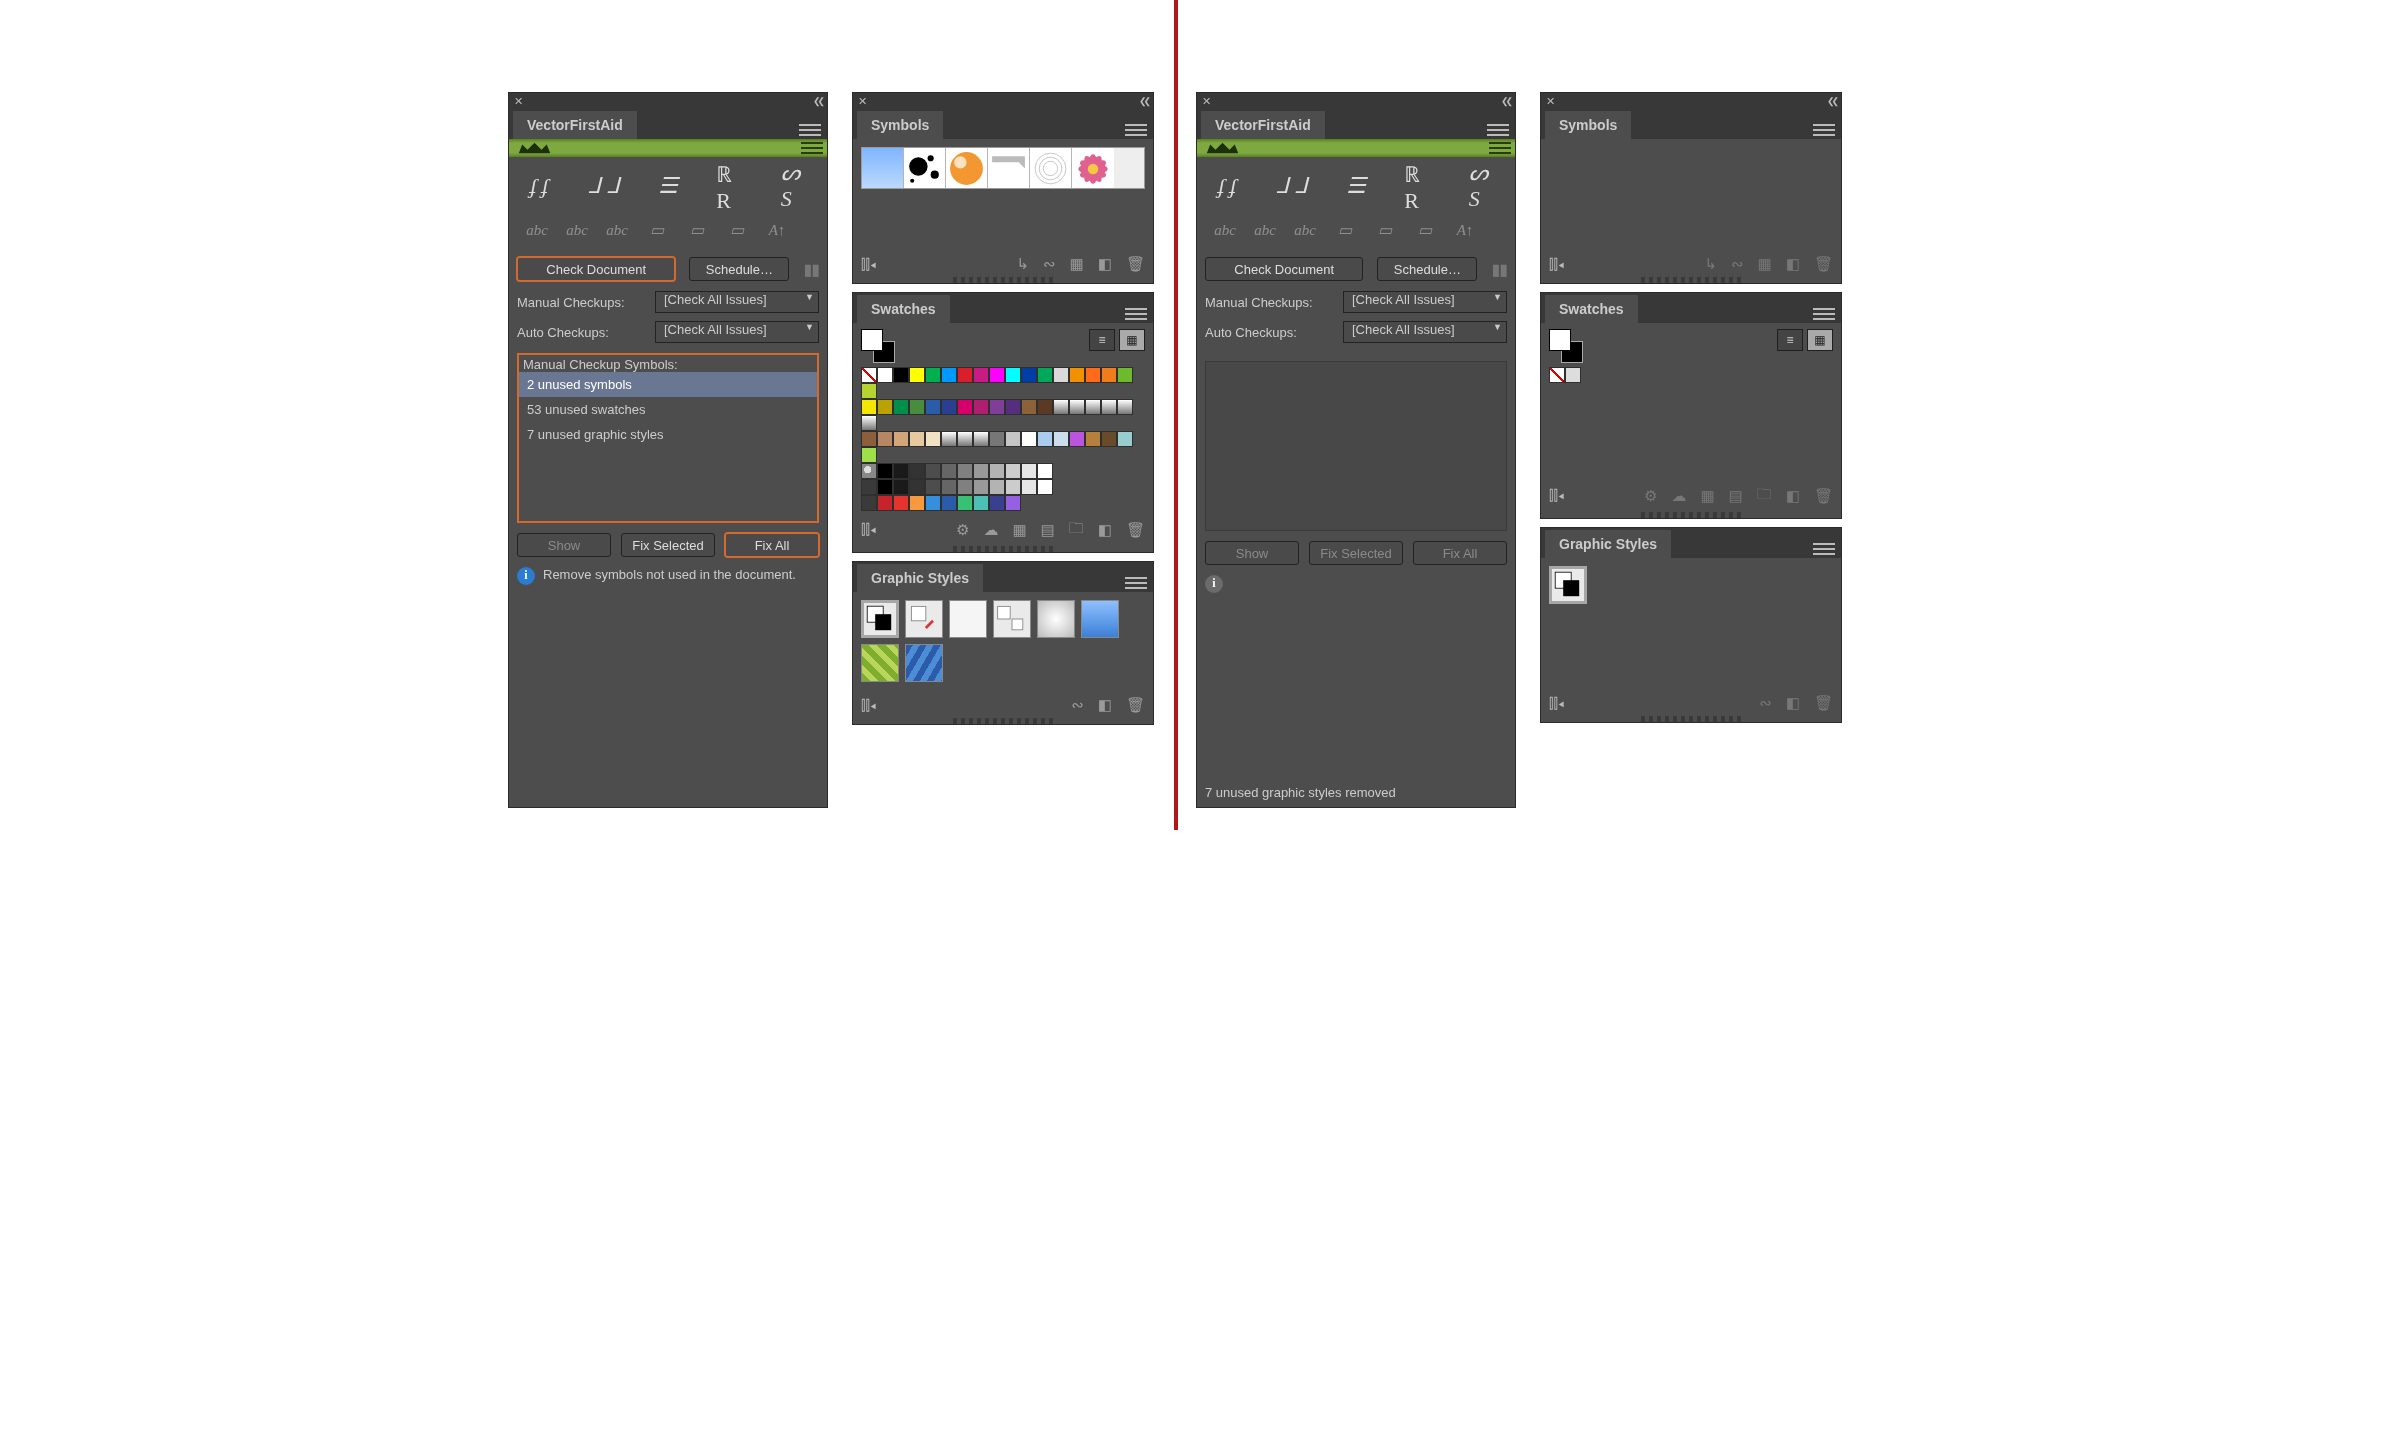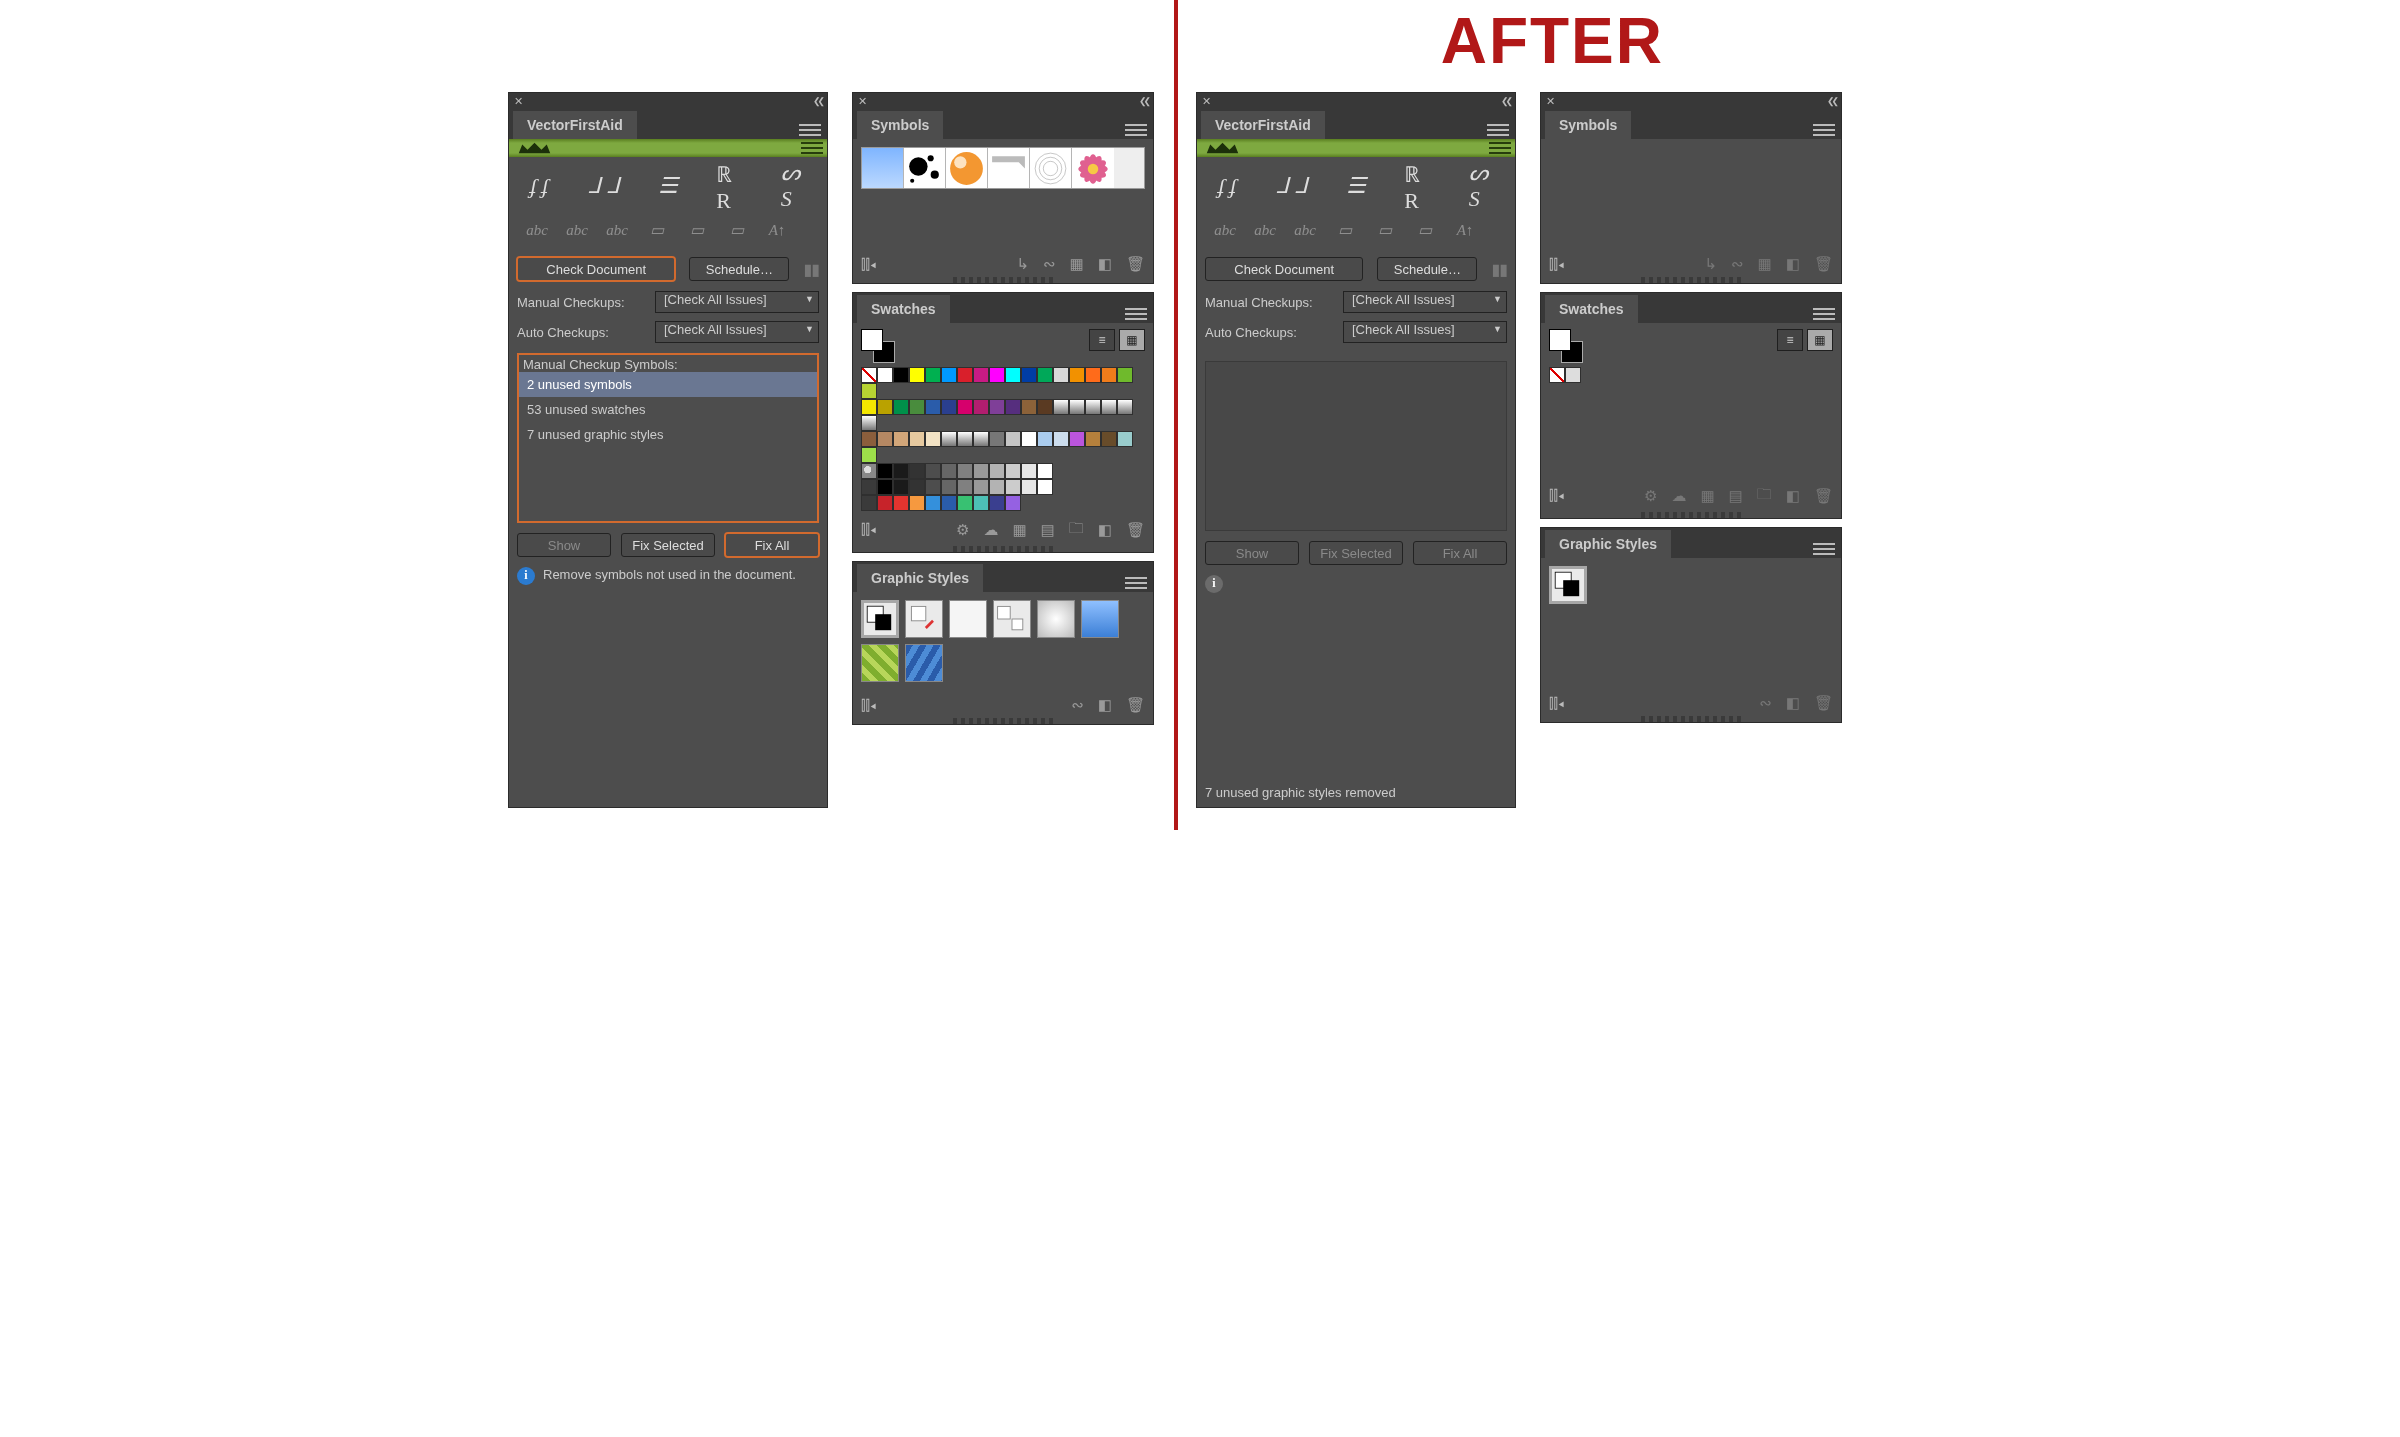--- a/index.html
+++ b/index.html
@@ -104,21 +104,21 @@
     border:1px solid #222; background:#4a4a4a; color:#ddd;
     height:24px; display:flex; align-items:center; justify-content:center;
     font-size:13px; border-radius:3px;
   }
   .btn.wide { flex: 1 1 auto; }
   .pause-glyph { font-size:16px; color:#777; letter-spacing:-1px; }
   .dd-row { padding: 4px 8px; display:flex; align-items:center; gap:18px; }
   .dd-row .lbl { flex: 0 0 120px; }
   .dd {
     flex:1; height:22px; border:1px solid #222; background:#4a4a4a;
-    display:flex; align-items:center; justify-content:space-between;
+    display:flex; justify-content:space-between;
     padding:0 4px 6px 8px; font-size:13px;
   }
   .dd .tri { font-size:9px; color:#ccc; }
 
   .results-box {
     margin: 6px 8px; border: none; min-height:170px;
     padding: 2px 0 0 0;
   }
   .results-title { padding-left:4px; font-size:13px; }
   .result-line { padding: 5px 8px; font-size:13px; }
@@ -166,21 +166,20 @@
   .gs-wrap { display:flex; flex-wrap:wrap; gap:6px; padding:8px; }
   .gs-thumb { width:38px; height:38px; border:1px solid #888; background:#eaeaea; position:relative; }
   .gs-thumb.sel { border:3px solid #a7a7a7; }
 
   .status-line { padding: 4px 8px 8px 8px; font-size:13px; color:#ccc; }
 </style>
 </head>
 <body>
 
 <div class="stage">
-  <div class="heading right">AFTER</div>
   <div class="divider"></div>
 
   <div class="col left">
 
     <div class="panel main" style="height:716px;">
       <div class="panel-titlebar">
         <span class="x-close">✕</span>
         <span class="chev-collapse">❮❮</span>
       </div>
       <div class="tabbar">

